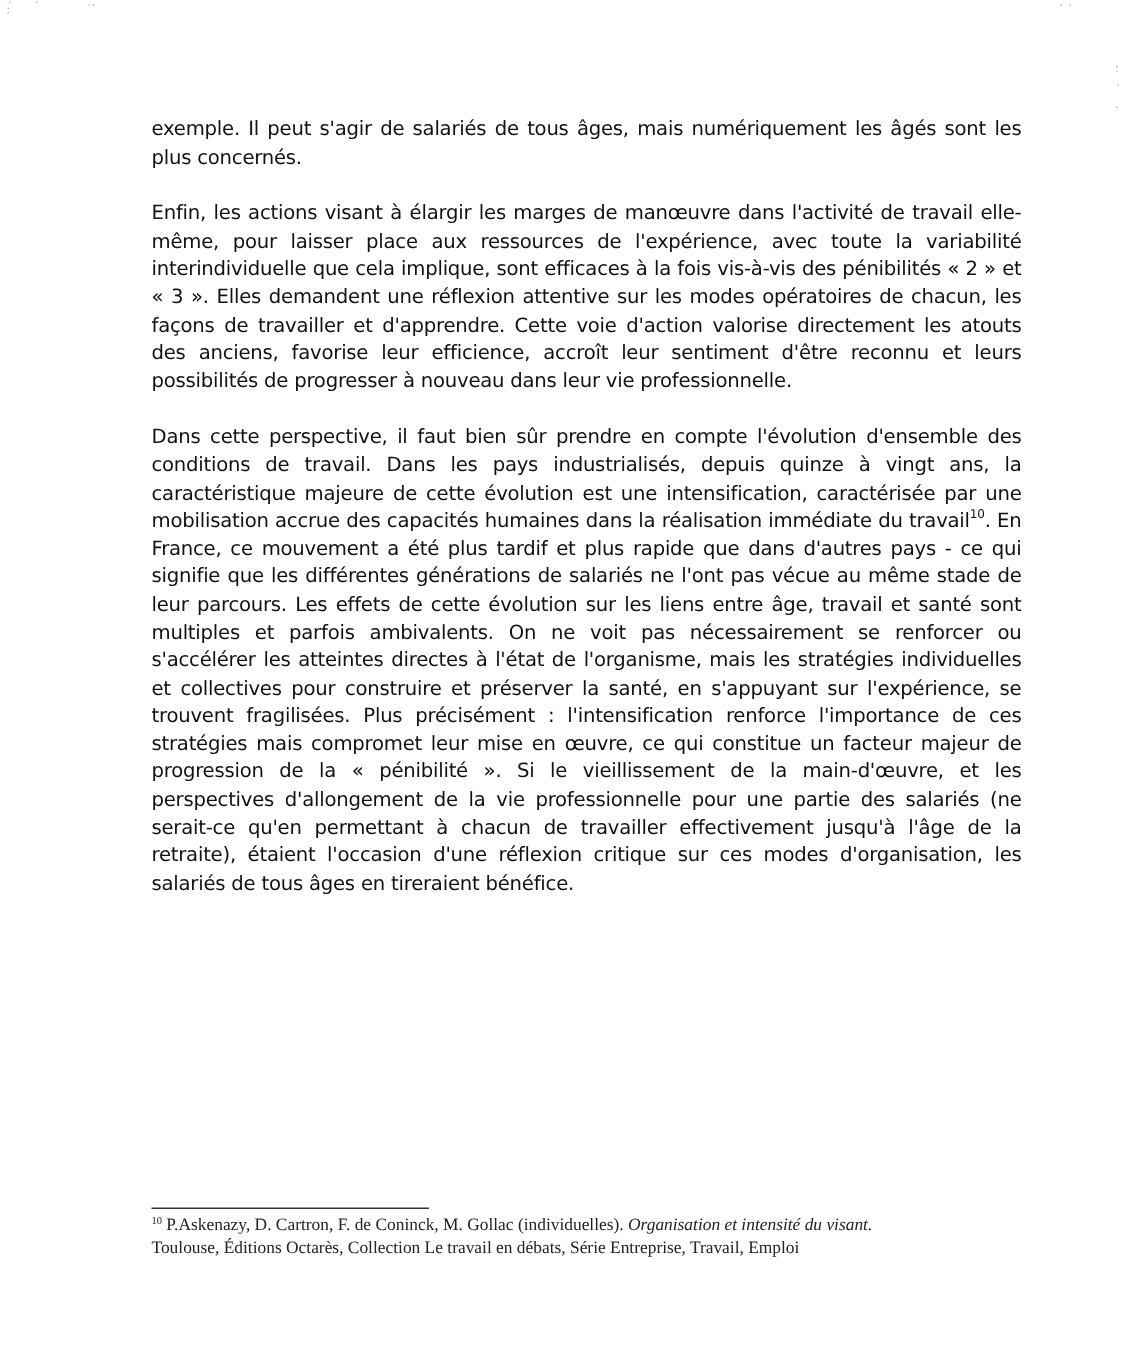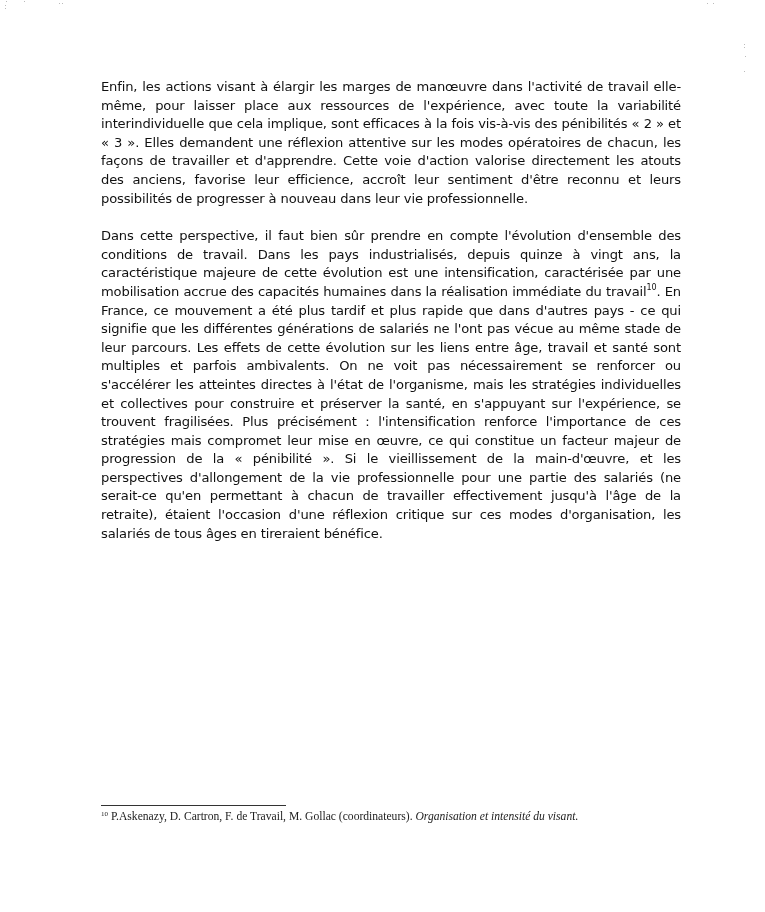--- a/index.html
+++ b/index.html
@@ -21,29 +21,31 @@
   }
   .footnote sup { font-size: 7px; vertical-align: 4px; line-height: 0; }
   .speck { position: absolute; width: 1px; height: 1px; background: #bbb; }
 </style>
 </head>
 <body>
 
 <div class="page">
 
   <div class="body-text" id="p1">
+    <p>exemple. Il peut s'agir de salariés de tous âges, mais numériquement les âgés sont les plus concernés.</p>
     <p>Enfin, les actions visant à élargir les marges de manœuvre dans l'activité de travail elle-même, pour laisser place aux ressources de l'expérience, avec toute la variabilité interindividuelle que cela implique, sont efficaces à la fois vis-à-vis des pénibilités « 2 » et « 3 ». Elles demandent une réflexion attentive sur les modes opératoires de chacun, les façons de travailler et d'apprendre. Cette voie d'action valorise directement les atouts des anciens, favorise leur efficience, accroît leur sentiment d'être reconnu et leurs possibilités de progresser à nouveau dans leur vie professionnelle.</p>
     <p><span>Dans cette perspective, il faut bien sûr prendre en compte l'évolution d'ensemble des conditions de travail. Dans les pays industrialisés, depuis quinze à vingt ans, la caractéristique majeure de cette évolution est une intensification, caractérisée par une mobilisation accrue des capacités humaines dans la réalisation immédiate du travail</span><sup class="fn">10</sup><span>. En France, ce mouvement a été plus tardif et plus rapide que dans d'autres pays - ce qui signifie que les différentes générations de salariés ne l'ont pas vécue au même stade de leur parcours. Les effets de cette évolution sur les liens entre âge, travail et santé sont multiples et parfois ambivalents. On ne voit pas nécessairement se renforcer ou s'accélérer les atteintes directes à l'état de l'organisme, mais les stratégies individuelles et collectives pour construire et préserver la santé, en s'appuyant sur l'expérience, se trouvent fragilisées. Plus précisément : l'intensification renforce l'importance de ces stratégies mais compromet leur mise en œuvre, ce qui constitue un facteur majeur de progression de la « pénibilité ». Si le vieillissement de la main-d'œuvre, et les perspectives d'allongement de la vie professionnelle pour une partie des salariés (ne serait-ce qu'en permettant à chacun de travailler effectivement jusqu'à l'âge de la retraite), étaient l'occasion d'une réflexion critique sur ces modes d'organisation, les salariés de tous âges en tireraient bénéfice.</span></p>
   </div>
 
   <div class="fn-rule"></div>
 
   <div class="footnote">
     <sup>10</sup>
-    <span>P.Askenazy, D. Cartron, F. de Travail, M. Gollac (coordinateurs). </span><i>Organisation et intensité du visant.</i><br>
+    <span>P.Askenazy, D. Cartron, F. de Coninck, M. Gollac (individuelles). </span><i>Organisation et intensité du visant.</i><br>
+    <span>Toulouse, Éditions Octarès, Collection Le travail en débats, Série Entreprise, Travail, Emploi</span>
   </div>
 
   <div class="speck" style="left:6px;top:1px"></div>
   <div class="speck" style="left:24px;top:1px"></div>
   <div class="speck" style="left:5px;top:5px"></div>
   <div class="speck" style="left:5px;top:8px"></div>
   <div class="speck" style="left:59px;top:3px"></div>
   <div class="speck" style="left:62px;top:3px"></div>
   <div class="speck" style="left:707px;top:3px"></div>
   <div class="speck" style="left:713px;top:3px"></div>

